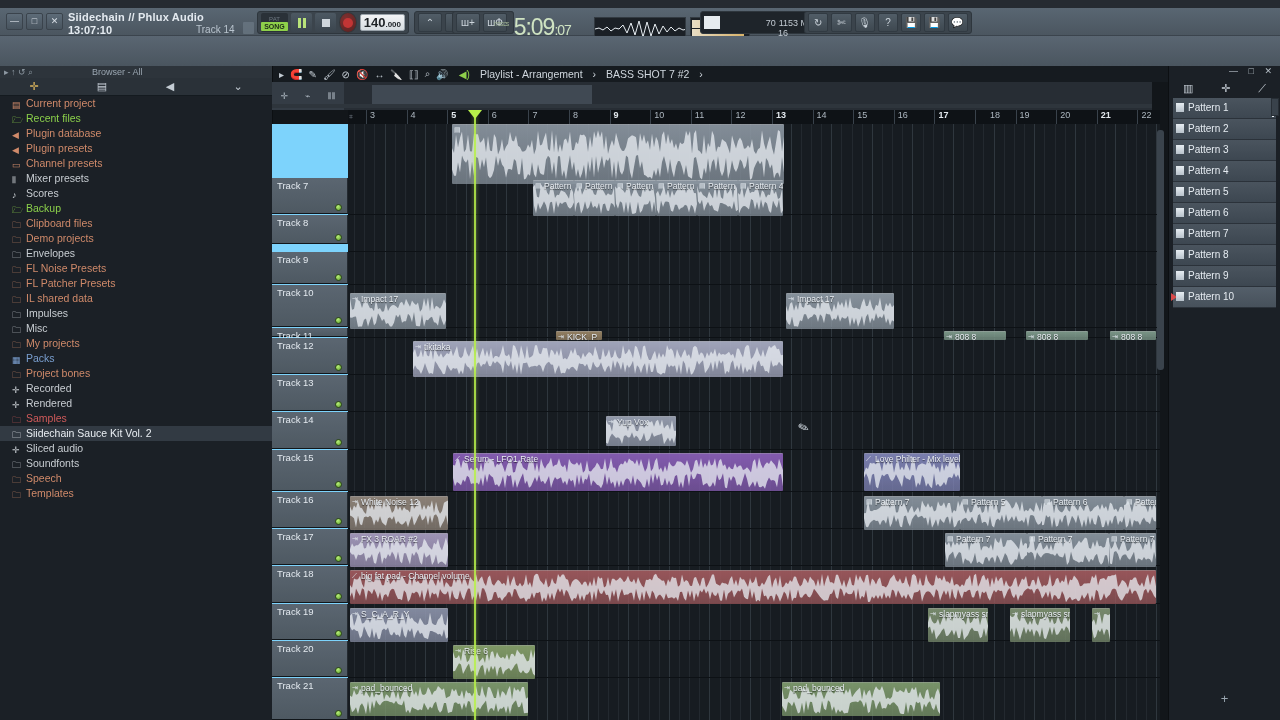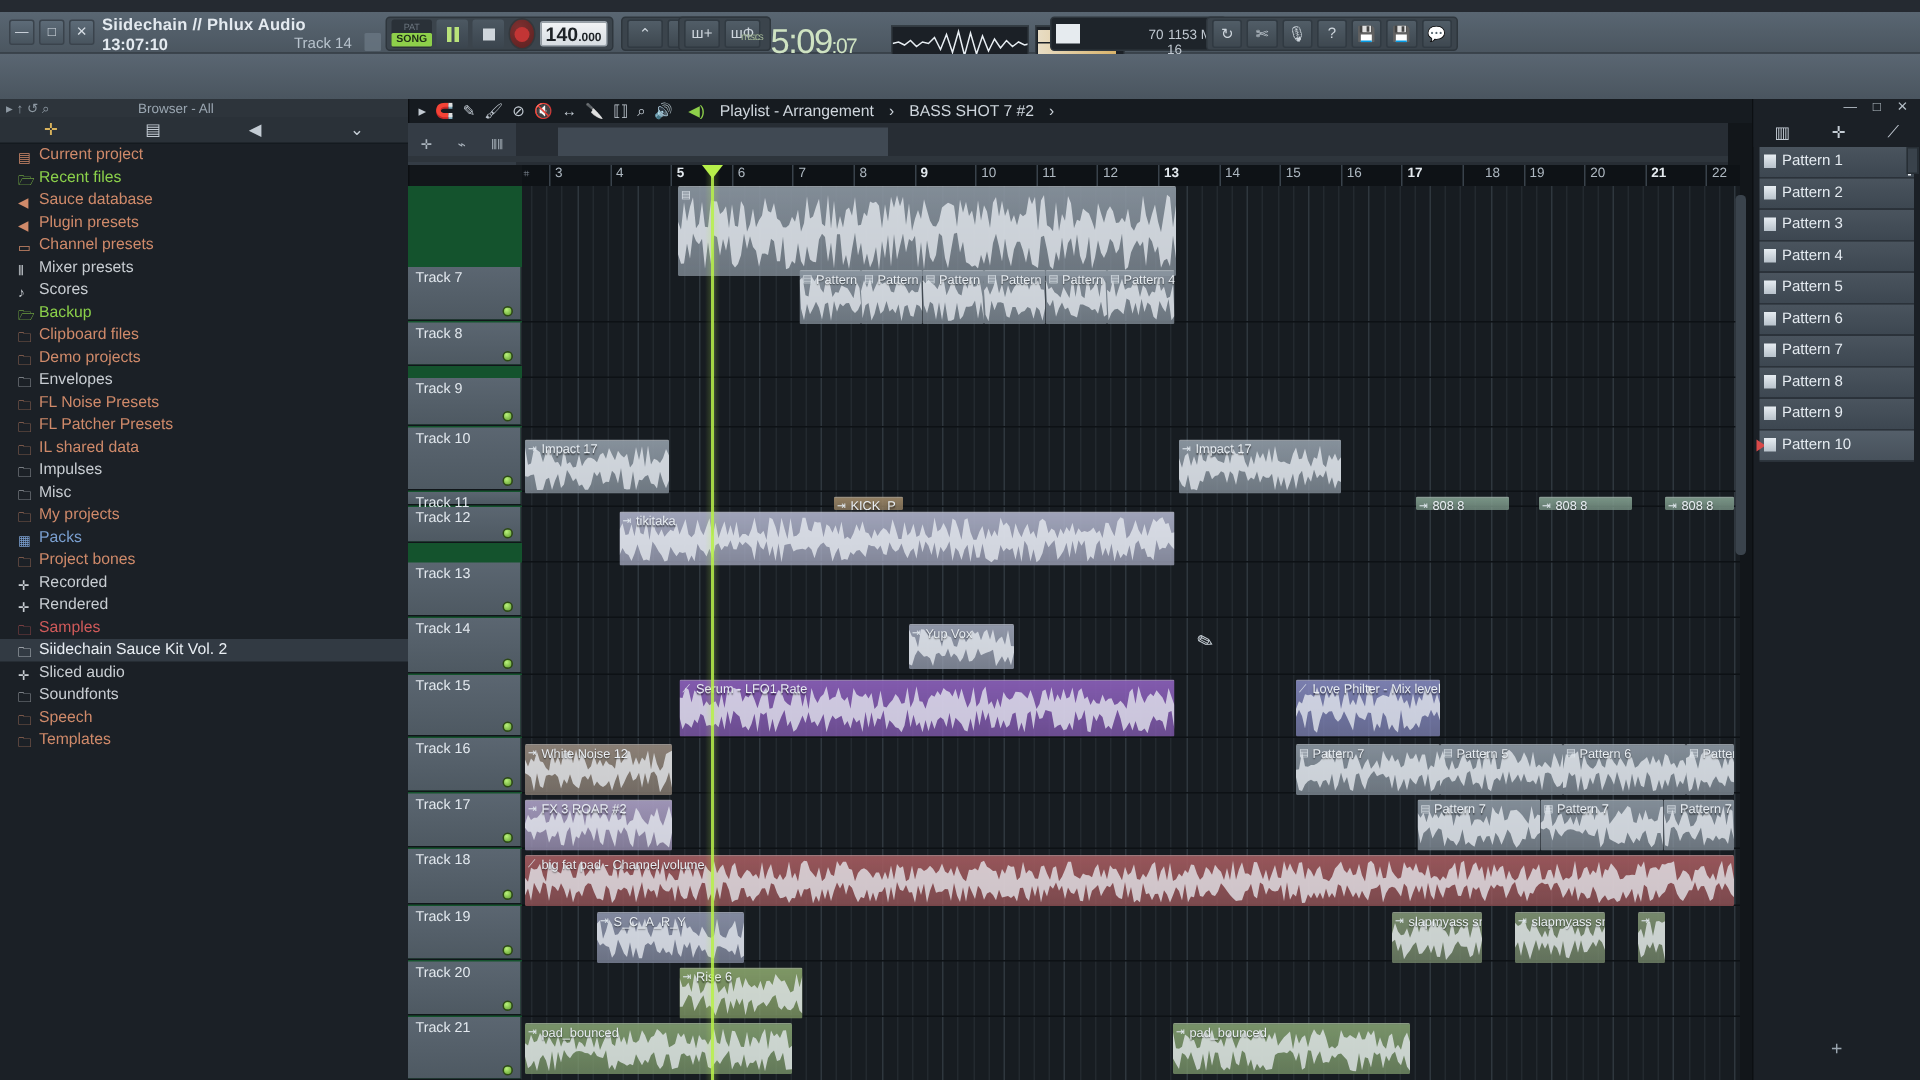--- a/index.html
+++ b/index.html
@@ -108,21 +108,21 @@
   .ov-left { position:absolute; left:0; top:0; width:72px; height:28px; background:#343c45;
       display:flex; align-items:center; justify-content:space-around; color:#aab4bd; font-size:9px;}
   .ov-mini { position:absolute; left:100px; top:3px; width:220px; height:22px; background:#454f59; opacity:.85;}
   .ov-track { position:absolute; left:0; top:22px; width:880px; height:4px; background:#2e353c;}
 
   .ruler { position:absolute; left:348px; top:110px; width:812px; height:14px; background:#0e1216;}
   .rtick { position:absolute; top:0; font-size:9px; color:#aeb8c1; }
   .rtick.maj { color:#e3e9ee; font-weight:bold;}
   .rline { position:absolute; top:0; width:1px; height:14px; background:#39424b;}
 
-  .tracknames { position:absolute; left:272px; top:124px; width:76px; height:596px; background:#14532d;padding-left:14px;}
+  .tracknames { position:absolute; left:272px; top:124px; width:76px; height:596px; background:#7dd3fc;padding-left:14px;}
   .trk { position:absolute; left:0; width:76px; background:linear-gradient(#5b6671,#4e5962);
       border-bottom:1px solid #11161a; border-right:1px solid #242a30;}
   .trk .tname { position:absolute; left:5px; top:2px; font-size:9.5px; color:#e3e9ef;}
   .trk .led { position:absolute; right:5px; bottom:2px; width:7px;height:7px;border-radius:50%;
       background:radial-gradient(circle at 35% 30%,#b9f27a,#5e9c2c); border:1px solid #2d4a15;}
 
   .grid { position:absolute; left:348px; top:124px; width:812px; height:596px; background:#171c21; overflow:hidden;}
   .gline { position:absolute; top:0; width:1px; height:596px; background:#23292f;}
   .gline.bar { background:#2f373e;}
   .rowline { position:absolute; left:0; width:812px; height:1px; background:#0d1115;}
@@ -295,21 +295,21 @@
     </div>
     <div class="browser-tabs">
       <div class="bt" style="color:#d8b25c;">✛</div>
       <div class="bt">▤</div>
       <div class="bt">◀</div>
       <div class="bt">⌄</div>
     </div>
     <div id="browser-list">
         <div class="bitem" style="color: rgb(208, 138, 106);"><span class="bico" style="color: rgb(208, 138, 106);">▤</span><span class="lbl">Current project</span></div>
         <div class="bitem" style="color: rgb(139, 208, 74);"><span class="bico" style="color: rgb(139, 208, 74);">🗁</span><span class="lbl">Recent files</span></div>
-        <div class="bitem" style="color: rgb(208, 138, 106);"><span class="bico" style="color: rgb(208, 138, 106);">◀</span><span class="lbl">Sauce database</span></div>
+        <div class="bitem" style="color: rgb(208, 138, 106);"><span class="bico" style="color: rgb(208, 138, 106);">◀</span><span class="lbl">Plugin database</span></div>
         <div class="bitem" style="color: rgb(208, 138, 106);"><span class="bico" style="color: rgb(208, 138, 106);">◀</span><span class="lbl">Plugin presets</span></div>
         <div class="bitem" style="color: rgb(208, 138, 106);"><span class="bico" style="color: rgb(208, 138, 106);">▭</span><span class="lbl">Channel presets</span></div>
         <div class="bitem" style="color: rgb(200, 205, 210);"><span class="bico" style="color: rgb(200, 205, 210);">⦀</span><span class="lbl">Mixer presets</span></div>
         <div class="bitem" style="color: rgb(200, 205, 210);"><span class="bico" style="color: rgb(200, 205, 210);">♪</span><span class="lbl">Scores</span></div>
         <div class="bitem" style="color: rgb(139, 208, 74);"><span class="bico" style="color: rgb(139, 208, 74);">🗁</span><span class="lbl">Backup</span></div>
         <div class="bitem" style="color: rgb(208, 138, 106);"><span class="bico" style="color: rgb(208, 138, 106);">🗀</span><span class="lbl">Clipboard files</span></div>
         <div class="bitem" style="color: rgb(208, 138, 106);"><span class="bico" style="color: rgb(208, 138, 106);">🗀</span><span class="lbl">Demo projects</span></div>
         <div class="bitem" style="color: rgb(200, 205, 210);"><span class="bico" style="color: rgb(200, 205, 210);">🗀</span><span class="lbl">Envelopes</span></div>
         <div class="bitem" style="color: rgb(208, 138, 106);"><span class="bico" style="color: rgb(208, 138, 106);">🗀</span><span class="lbl">FL Noise Presets</span></div>
         <div class="bitem" style="color: rgb(208, 138, 106);"><span class="bico" style="color: rgb(208, 138, 106);">🗀</span><span class="lbl">FL Patcher Presets</span></div>
@@ -418,21 +418,21 @@
         <div class="tname">Track 9</div>
         <div class="led"></div>
       </div>
       <div class="trk" style="top: 161px; height: 42px;">
         <div class="tname">Track 10</div>
         <div class="led"></div>
       </div>
       <div class="trk" style="top: 204px; height: 9px;">
         <div class="tname">Track 11</div>
       </div>
-      <div class="trk" style="top: 214px; height: 24px;">
+      <div class="trk" style="top: 214px; height: 36px;">
         <div class="tname">Track 12</div>
         <div class="led"></div>
       </div>
       <div class="trk" style="top: 251px; height: 36px;">
         <div class="tname">Track 13</div>
         <div class="led"></div>
       </div>
       <div class="trk" style="top: 288px; height: 37px;">
         <div class="tname">Track 14</div>
         <div class="led"></div>
@@ -627,21 +627,21 @@
         </svg><span class="ci">▤</span><span class="cl" style="left: 11px;">Pattern 7</span></div>
       <div class="clip" style="left: 679px; top: 409px; width: 82px; height: 34px; background: linear-gradient(rgba(138, 149, 160, 0.933), rgba(138, 149, 160, 0.733)); border-top: 1px solid rgba(255, 255, 255, 0.25);"><svg width="82" height="34">
           <polygon points="0,14.629365740740742 2,13.033088477366256 4,2.97826183127572 6,2.7556265432098765 8,16.904812242798354 10,14.001004115226337 12,9.161609567901234 14,8.512924897119342 16,15.53680195473251 18,13.617314814814815 20,10.46742644032922 22,15.915655349794239 24,10.172742283950615 26,16.818316872427985 28,9.187564300411523 30,7.157891975308642 32,7.335596193415638 34,3.6825288065843633 36,12.902763888888888 38,4.629264403292181 40,7.7305488683127574 42,7.177358024691358 44,2.7493215020576134 46,15.381624485596708 48,12.59167438271605 50,10.025767489711935 52,6.405755658436213 54,8.915712962962964 56,6.228602366255144 58,3.4129423868312756 60,4.479473765432099 62,13.967826131687243 64,14.733184670781894 66,7.612956790123457 68,13.01343878600823 70,5.856482510288066 72,12.366162037037038 74,11.695440329218108 76,13.672835905349794 78,12.78908950617284 80,4.063830761316872 82,3.6722448559670795 82,31.068260802469137 80,21.271389917695473 78,21.25529063786008 76,28.595888888888886 74,30.82022170781893 72,27.619770576131685 70,19.74379475308642 68,21.692664609053498 66,26.811194958847736 64,24.74197839506173 62,28.398718621399176 60,24.779563786008232 58,20.980439814814815 56,28.328383744855966 54,27.47487705761317 52,28.68917901234568 50,27.43165997942387 48,26.567134773662552 46,25.25819598765432 44,17.37854732510288 42,28.00633693415638 40,30.91749074074074 38,18.399045781893005 36,23.46248353909465 34,23.05706327160494 32,22.163155349794238 30,18.885574588477365 28,21.906913580246915 26,20.340876028806584 24,20.225610082304527 22,19.13704166666667 20,18.88220781893004 18,19.15259002057613 16,20.6974475308642 14,23.73715072016461 12,21.61651440329218 10,18.258131172839505 8,26.57570473251029 6,19.287383230452676 4,17.769092592592592 2,19.06786985596708 0,18.115196502057614" fill="#e9eef3" opacity="0.75"></polygon>
         </svg><span class="ci">▤</span><span class="cl" style="left: 11px;">Pattern 7</span></div>
       <div class="clip" style="left: 761px; top: 409px; width: 47px; height: 34px; background: linear-gradient(rgba(138, 149, 160, 0.933), rgba(138, 149, 160, 0.733)); border-top: 1px solid rgba(255, 255, 255, 0.25);"><svg width="47" height="34">
           <polygon points="0,7.227798353909465 2,14.934823559670782 4,12.376262345679013 6,5.678411008230453 8,12.603121399176954 10,16.53446759259259 12,10.905412551440328 14,5.544474794238683 16,9.222395061728395 18,16.958802983539094 20,16.368883744855967 22,13.05004475308642 24,3.608582304526749 26,10.566348251028806 28,7.787416666666667 30,7.744750514403291 32,10.7468683127572 34,16.044510802469137 36,9.137307613168725 38,10.960443930041151 40,3.3113271604938284 42,16.116253600823047 44,5.257075102880659 46,6.477865740740741 47,25.548411522633746 45,17.75323816872428 43,28.685873456790123 41,25.24668775720165 39,24.58049588477366 37,25.849890432098764 35,22.928575102880657 33,26.614698045267488 31,24.964185185185183 29,24.54407355967078 27,29.805844650205763 25,17.698757716049382 23,21.763183127572017 21,25.823935699588475 19,24.283608024691357 17,20.53590380658436 15,20.61897119341564 13,22.10873611111111 11,26.812235596707815 9,20.140951131687242 7,17.124141975308643 5,17.982178497942385 3,30.33987551440329 1,29.55982561728395" fill="#e9eef3" opacity="0.75"></polygon>
         </svg><span class="ci">▤</span><span class="cl" style="left: 11px;">Pattern 7</span></div>
       <div class="clip" style="left: 2px; top: 446px; width: 806px; height: 34px; background: linear-gradient(rgba(160, 90, 94, 0.933), rgba(160, 90, 94, 0.733)); border-top: 1px solid rgba(255, 255, 255, 0.25);"><svg width="806" height="34">
           <polygon points="0,14.10623096707819 2,16.83655864197531 4,7.494262860082305 6,8.601195473251028 8,8.301430555555555 10,4.787931069958848 12,12.649215534979424 14,16.856024691358023 16,2.907988168724282 18,6.0202911522633755 20,7.990341049382717 22,10.1844341563786 24,11.324422325102882 26,4.314379629629631 28,6.387269032921811 30,8.331609053497942 32,14.158140432098765 34,14.12649279835391 36,5.371851337448561 38,3.011623456790126 40,13.172105452674899 42,10.775149176954733 44,7.764828703703705 46,11.854106995884774 48,4.311502572016462 50,8.187756172839507 52,4.222497427983539 54,8.590911522633746 56,12.610405864197531 58,12.887276748971193 60,3.383376028806582 62,15.082777777777778 64,3.3384449588477363 66,11.298896090534981 68,9.654871913580248 70,12.46600205761317 72,12.107471707818931 74,4.6566882716049385 76,5.759948045267491 78,14.139102880658436 80,8.418226851851852 82,5.830282921810699 84,11.443789609053498 86,14.989487654320987 88,6.727006687242799 90,12.351531893004115 92,4.140470679012346 94,16.780119341563786 96,10.912329732510289 98,12.761175925925926 100,15.759620884773662 102,15.456183127572016 104,6.341603395061728 106,11.995511316872427 108,5.753092078189301 110,7.491753086419754 112,13.817790637860082 114,4.413056584362142 116,10.261625 118,15.276458847736626 120,5.486076646090536 122,8.70121913580247 124,10.421515946502058 126,3.022152263374487 128,11.14053549382716 130,7.58296193415638 132,5.351283436213992 134,11.629574074074075 136,15.090796810699588 138,6.523470164609053 140,4.218334876543212 142,12.715020576131689 144,14.86871244855967 146,11.516817901234568 148,8.785633230452676 150,10.157010288065845 152,13.295023148148148 154,11.632634773662552 156,14.998363683127572 158,3.60295061728395 160,15.306025205761317 162,9.162772633744858 164,5.050600308641975 166,13.85580452674897 168,15.260237139917695 170,11.687972222222221 172,15.611972736625514 174,13.06075720164609 176,3.2850663580246913 178,14.624529835390947 180,10.89433281893004 182,16.731882716049384 184,4.943475823045267 186,2.8109639917695475 188,3.2384212962962966 190,9.178810699588478 192,11.420650720164609 194,13.974682098765431 196,7.100534465020576 198,16.493393004115227 200,14.43066512345679 202,7.038647119341565 204,12.079190843621399 206,12.936370370370371 208,3.0431486625514417 210,6.508044238683128 212,3.5417978395061738 214,3.444039094650206 216,8.10995318930041 218,8.856947530864199 220,16.57131841563786 222,10.934917695473251 224,8.651819444444444 226,7.914986625514404 228,9.032937757201646 230,11.256413580246914 232,14.365043724279836 234,10.734013374485595 236,10.720729938271607 238,15.691489711934157 240,10.088144547325104 242,15.374768518518518 244,5.944324588477368 246,15.425331275720165 248,4.988529320987654 250,7.733548353909464 252,6.5155735596707824 254,16.452012345679012 256,15.109161008230453 258,5.968871399176956 260,15.255217592592592 262,7.8411625514403305 264,7.835224794238682 266,9.728145061728396 268,8.539552983539096 270,6.164633744855967 272,8.20079475308642 274,11.254332304526748 276,9.287098251028807 278,4.723166666666666 280,10.035500514403292 282,11.252618312757203 284,7.6252608024691355 286,13.213057613168726 288,6.1111939300411535 290,10.957077160493828 292,14.837003600823046 294,16.47282510288066 296,8.76861574074074 298,8.957338477366255 300,7.82751183127572 302,9.389876543209876 304,3.9040622427983553 306,2.785254115226337 308,6.870859567901235 310,8.007174897119341 312,9.676051954732511 314,9.541564814814816 316,15.316676440329218 318,8.269905349794238 320,11.451992283950617 322,5.602566872427984 324,6.896814300411522 326,6.652141975308643 328,15.754846193415638 330,13.886778806584363 332,3.47201388888889 334,11.26351440329218 336,9.009798868312757 338,10.24160802469136 340,14.738571502057614 342,14.875874485596707 344,6.730924382716049 346,5.950017489711934 348,11.255005658436215 350,15.549962962962963 352,7.507852366255145 354,6.477192386831277 356,16.4687237654321 358,13.462076131687244 360,8.872434670781892 362,3.537206790123456 364,3.582688786008232 366,12.490732510288066 368,13.645412037037037 370,14.759690329218106 372,11.382085905349793 374,12.28333950617284 376,12.483080761316872 378,13.876494855967078 380,7.7809891975308645 382,5.082860082304526 384,14.023959362139918 386,8.468361111111113 388,15.16902829218107 390,5.874479423868314 392,8.395455246913581 394,8.231585390946503 396,12.038055041152264 398,15.892271604938271 400,6.880531378600823 402,12.284686213991769 404,10.728810185185186 406,5.1658662551440315 408,14.944372942386831 410,15.51507098765432 412,11.417590020576132 414,14.06711522633745 416,10.02105401234568 418,5.405702674897119 420,3.7029130658436227 422,16.85675925925926 424,9.740204218106996 426,6.46176646090535 428,15.792186728395063 430,4.191094650205761 432,16.393675411522633 434,15.157336419753086 436,11.368373971193417 438,13.268639917695474 440,9.002208333333336 442,11.04204218106996 444,5.4166599794238675 446,5.656802469135805 448,11.54209927983539 450,15.447735596707819 452,13.451118827160494 454,6.918545267489712 456,8.851866769547325 458,12.155157407407408 460,5.5013801440329235 462,8.239053497942388 464,10.098918209876544 466,15.620603909465022 468,7.659295781893004 470,15.612401234567901 472,2.766216563786008 474,15.442593621399176 476,8.465606481481482 478,3.8282181069958856 480,11.358947016460906 482,11.268533950617284 484,12.856608539094651 486,3.7383559670781903 488,3.7911836419753104 490,9.621387860082304 492,15.190820473251028 494,8.643555555555556 496,16.732556069958846 498,11.206340534979425 500,5.595649691358025 502,13.96011316872428 504,14.394916152263374 506,2.977466049382718 508,9.634059156378601 510,4.526547325102882 512,9.119004629629629 514,12.08439403292181 516,4.211234053497945 518,3.7902654320987654 520,15.36111779835391 522,7.4989763374485605 524,9.601248456790124 526,13.514230452674898 528,8.439774176954732 530,6.321953703703704 532,14.873731995884773 534,15.363627572016462 536,16.562381172839505 538,13.489622427983539 540,8.040536522633746 542,5.81253086419753 544,3.4119017489711947 546,9.080501028806584 548,10.962402777777779 550,7.250569958847738 552,12.533521090534979 554,11.781996913580247 556,4.775627057613169 558,12.44959670781893 560,16.601313271604937 562,4.31707304526749 564,2.8787278806584364 566,5.190351851851851 568,14.2049079218107 570,6.430914609053497 572,14.439112654320988 574,14.209131687242799 576,2.876156893004115 578,9.837595679012345 580,12.659744341563787 582,14.824454732510288 584,13.995800925925927 586,3.6067458847736624 588,7.765808127572017 590,6.683728395061728 592,9.660136316872428 594,4.310217078189302 596,10.511378086419754 598,10.589915637860082 600,12.78768158436214 602,5.248750000000001 604,14.726083847736625 606,12.968201646090534 608,13.50584413580247 610,16.118640946502058 612,13.181777263374485 614,15.05266049382716 616,8.81758693415638 618,7.478408436213991 620,3.939199074074075 622,15.432921810699588 624,4.188095164609052 626,2.775459876543211 628,15.734645576131687 630,11.64083744855967 632,5.611442901234568 634,3.772758230452675 636,9.606635288065846 638,6.497148148148149 640,16.43725977366255 642,6.415488683127572 644,13.76257561728395 646,4.938150205761316 648,10.397397633744855 650,7.1777253086419766 652,6.165429526748971 654,15.602362139917695 656,9.352597222222222 658,14.169097736625515 660,16.080382201646092 662,14.337191358024691 664,8.719154835390947 666,5.881457818930041 668,16.18150771604938 670,12.425600823045267 672,7.615588991769547 674,8.935546296296296 676,5.058435699588477 678,15.332775720164609 680,15.209307098765432 682,9.227659465020576 684,8.803018004115225 686,14.77279012345679 688,4.703272119341564 690,10.6363158436214 692,15.95599537037037 694,14.09527366255144 696,14.882669238683128 698,12.808922839506174 700,2.893664094650209 702,15.59207818930041 704,13.661572530864198 706,7.98844341563786 708,6.81454269547325 710,12.563944444444445 712,9.149611625514403 714,11.160062757201647 716,3.5660385802469143 718,14.707168724279835 720,8.398638374485596 722,9.277854938271606 724,4.431114711934159 726,6.860269547325103 728,9.469393518518519 730,15.211449588477366 732,14.874956275720164 734,12.470654320987656 736,12.538173353909464 738,12.212698559670782 740,12.331637345679013 742,4.741286008230453 744,7.203496399176956 746,3.102342592592594 748,14.430787551440329 750,8.177349794238683 752,7.392770061728395 754,7.096677983539095 756,9.184258744855967 758,4.972919753086421 760,5.348957304526749 762,4.274223251028806 764,4.172791666666667 766,3.237625514403291 768,16.0572433127572 770,13.322385802469135 772,9.092682613168725 774,10.023318930041153 776,12.191702160493827 778,16.964128600823045 780,8.78245010288066 782,9.110740740740741 784,6.621963477366258 786,6.3846368312757225 788,12.409501543209878 790,14.956187242798354 792,11.159879115226339 794,16.137984567901235 796,7.4567998971193425 798,2.8781769547325116 800,14.346189814814814 802,6.733801440329218 804,4.14953034979424 806,15.364117283950618 806,27.162808127572017 804,24.97606069958848 802,20.758233024691357 800,17.903028806584363 798,22.44859619341564 796,17.69086111111111 794,19.716860596707818 792,28.21807613168724 790,29.66376697530864 788,24.274303497942388 786,19.67450051440329 784,19.78695061728395 782,23.245357510288066 780,17.047869341563786 778,22.570412037037038 776,22.580022633744857 774,26.288182613168722 772,29.6841512345679 770,28.228298868312756 768,24.785440329218105 766,18.518168209876542 764,17.58018621399177 762,18.489642489711933 760,23.582462962962964 758,25.145684670781893 756,27.630789094650204 754,22.26703549382716 752,28.314794238683128 750,29.598880144032922 748,20.521885802469136 746,18.757514917695474 744,30.343915637860082 742,24.297013888888888 740,30.983846707818927 738,21.535895576131686 736,25.26241975308642 734,28.103789609053496 732,23.40481995884774 730,29.36810339506173 728,30.347343621399176 726,27.62068878600823 724,28.284064814814815 722,29.384508744855967 720,25.85350205761317 718,27.96030401234568 716,31.16528497942387 714,24.053259773662553 712,20.06682098765432 710,27.359672325102878 708,28.16996193415638 706,24.83361574074074 704,23.917670781893005 702,29.87360853909465 700,19.65068827160494 698,26.78928034979424 696,20.834199588477365 694,24.748038580246913 692,27.644501028806584 690,21.28173508230453 688,17.515666666666668 686,18.153332818930043 684,22.88621502057613 682,18.183572530864197 680,18.54577572016461 678,17.31763940329218 676,18.421756172839505 674,20.49182973251029 672,24.806008230452676 670,24.18021759259259 668,29.94149485596708 666,22.741321502057612 664,27.128956790123457 662,24.284771090534978 660,17.073579218106996 658,18.937973765432098 656,23.75165843621399 654,28.032781378600824 652,19.837268518518517 650,20.012156893004114 648,18.728927983539094 646,21.496841049382716 644,19.01626646090535 642,23.67201903292181 640,29.86669135802469 638,26.713987139917695 636,20.25205452674897 634,22.336819444444444 632,20.49531893004115 630,28.699034465020574 628,19.137225308641973 626,20.590261831275722 624,26.402958847736627 622,26.217908950617286 620,18.6688158436214 618,19.31382767489712 616,20.96887037037037 614,20.680980967078188 612,27.661640946502057 610,23.620109567901235 608,18.29675720164609 606,28.83639866255144 604,25.841626543209877 602,17.466144547325104 600,28.788100823045266 598,19.303421296296296 596,24.139143004115226 594,19.18674742798354 592,24.235493827160493 590,29.98575257201646 588,20.262338477366256 586,18.027844135802468 584,26.675973251028807 582,23.684873971193415 580,20.91047222222222 578,20.159805041152264 576,21.12435390946502 574,24.55337808641975 572,30.66724794238683 570,18.53077829218107 568,20.62656172839506 566,21.30830195473251 564,21.85414711934156 562,29.360023148148148 560,26.592967078189297 558,22.764460390946503 556,28.143762345679015 554,23.9112433127572 552,27.211718106995882 550,22.927779320987653 548,19.213130658436214 546,26.865920267489713 544,19.662074074074074 542,18.44862911522634 540,27.677066872427982 538,24.29664660493827 536,27.567738683127573 534,21.315157921810698 532,28.501496913580247 530,23.96045936213992 528,28.010193415637858 526,23.946624999999997 524,27.856791152263373 522,25.152173353909465 520,30.86203086419753 518,30.92673405349794 516,18.691097736625515 514,26.63771450617284 512,24.840288065843623 510,28.85696656378601 508,17.223675925925924 506,29.827453189300414 504,18.759779835390948 502,22.84991512345679 500,23.27822942386831 498,22.90953755144033 496,20.906432098765432 494,25.422616769547325 492,18.696239711934158 490,17.343226851851853 488,27.930615226337448 486,26.34988631687243 484,18.11029938271605 482,22.472224794238684 480,23.260477366255145 478,29.157649691358024 476,29.277445473251028 474,29.6580128600823 472,27.875277777777775 470,25.736277263374486 468,22.93249279835391 466,20.21318364197531 464,17.798720164609055 462,23.31391718106996 460,26.40136728395062 458,25.69477417695473 456,22.47228600823045 454,23.829828703703704 452,26.81443930041152 450,26.35759927983539 448,18.44856790123457 446,27.107715534979423 444,26.63985699588477 442,30.48758487654321 440,18.244602880658437 438,29.2690591563786 436,23.056879629629627 434,20.45510133744856 432,25.915205761316873 430,30.666452160493826 428,25.409210905349795 426,22.528296810699587 424,30.706302469135803 422,24.77693158436214 420,25.05833230452675 418,29.126430555555558 416,24.508263374485598 414,25.175312242798356 412,17.596836419753085 410,30.553206275720164 408,28.829236625514405 406,30.627520061728394 404,20.301760288065843 402,27.6901054526749 400,17.04848148148148 398,28.263925411522635 396,27.707918724279835 394,25.649720679012347 392,17.549701646090536 390,20.55267644032922 388,19.541237654320987 386,22.66908899176955 384,26.45437860082305 382,18.953032407407406 380,21.01208744855967 378,22.803025205761315 376,29.835104938271606 374,18.528697016460907 372,29.828616255144034 370,29.57745524691358 368,21.16891769547325 366,24.92115174897119 364,24.13008333333333 362,20.602749485596707 360,28.310631687242797 358,19.442989197530864 356,22.780192386831274 354,17.38705606995885 352,21.46617283950617 350,19.371246399176954 348,26.66042489711934 346,21.869634259259257 344,30.605911522633743 342,19.24073816872428 340,26.603373456790123 338,19.594187757201645 336,29.63799588477366 334,27.337390432098765 332,20.846075102880658 330,20.96219804526749 328,30.021685185185184 326,26.031573559670782 324,27.72334465020576 322,26.326257716049383 320,26.820683127572018 318,27.311435699588476 316,22.201108024691358 314,29.163403806584363 312,25.676471193415637 310,23.59623611111111 308,24.72973559670782 306,28.768451131687243 304,22.181641975308644 302,19.469678497942386 300,28.257375514403293 298,23.90732561728395 296,19.333232510288067 294,30.093244341563782 292,20.443287037037038 290,30.270397633744857 288,25.946057613168726 286,17.7395262345679 284,29.671173868312756 282,21.765815329218107 280,21.746043209876543 278,23.48556121399177 276,23.502517489711934 274,24.132837962962963 272,17.663559670781893 270,22.826164094650206 268,30.84991049382716 266,18.15516923868313 264,25.686755144032922 262,19.287260802469135 260,30.910389917695476 258,23.75429063786008 256,23.95488888888889 254,19.039221707818932 252,22.978770576131687 250,22.24279475308642 248,17.051664609053496 246,29.310194958847738 244,20.100978395061727 242,30.897718621399175 240,20.13856378600823 238,23.479439814814814 236,23.687383744855968 234,29.97387705761317 232,24.048179012345678 230,29.930659979423865 228,21.92613477366255 226,27.75719598765432 224,27.017547325102882 222,30.50533693415638 220,26.27649074074074 218,20.898045781893003 216,18.82148353909465 214,25.55606327160494 212,17.52215534979424 210,21.384574588477367 208,17.265913580246913 206,22.839876028806586 204,29.864610082304527 202,21.636041666666667 200,28.521207818930044 198,21.65159002057613 196,30.3364475308642 194,26.23615072016461 192,31.25551440329218 190,20.757131172839507 188,21.934704732510287 186,21.786383230452675 184,27.408092592592595 182,21.566869855967077 180,27.754196502057614 178,27.679331790123456 176,31.08264609053498 174,26.548954218106996 172,27.5208487654321 170,27.87203343621399 168,24.120656378600824 166,18.60264351851852 164,17.885031893004115 162,26.419302983539094 160,21.154716049382717 158,21.35164146090535 156,25.11489403292181 154,26.84706635802469 152,29.941862139917696 150,26.15742952674897 148,27.349694444444445 146,21.045693930041153 144,21.216909465020574 142,28.612600308641973 140,29.17313683127572 138,30.523333847736623 136,22.305783950617283 134,17.434190843621398 132,17.18670267489712 130,28.65924537037037 128,20.33885596707819 126,29.99701594650206 124,25.062984567901232 122,29.55713220164609 120,17.784273662551442 118,17.467001543209875 116,22.4790195473251 114,29.338475823045265 112,26.101296296296297 110,19.334518004115225 108,27.76962242798354 106,28.355868827160492 104,26.073627572016463 102,19.027713477366255 100,30.18071913580247 98,20.086348251028806 96,23.342748971193416 94,23.245847222222224 92,21.60268004115226 90,18.10472890946502 88,27.781253086419753 86,22.29262294238683 84,23.54365329218107 82,21.176936728395063 80,28.10617695473251 78,17.049522119341564 76,23.662898148148148 74,30.7133420781893 72,18.8523353909465 70,26.90913734567901 68,21.7841183127572 66,20.622093106995884 64,22.585654320987654 62,21.548505658436213 60,28.30879526748971 58,30.922449074074073 56,21.676504115226336 54,19.302441872427984 52,29.30952160493827 50,28.11811368312757 48,28.1130329218107 46,23.696871913580246 44,18.26333436213992 42,17.85056841563786 40,20.0345 38,26.622166152263375 36,23.025048353909465 34,24.27240586419753 32,30.584609053497942 30,21.026472736625514 28,28.080589506172842 26,21.820663065843622 24,17.80484156378601 22,23.129050925925924 20,20.56032818930041 18,19.310154835390946 16,29.64779012345679 14,18.473604423868313 12,17.21241255144033 10,25.02680709876543 8,21.510491769547325 6,17.461614711934157 4,29.49610185185185 2,21.34099022633745 0,26.007761316872426" fill="#e9eef3" opacity="0.75"></polygon>
         </svg><span class="ci">⟋</span><span class="cl" style="left: 11px;">big fat pad - Channel volume</span></div>
-      <div class="clip" style="left: 2px; top: 484px; width: 98px; height: 34px; background: linear-gradient(rgba(138, 145, 168, 0.933), rgba(138, 145, 168, 0.733)); border-top: 1px solid rgba(255, 255, 255, 0.25); margin-left: 48px;"><svg width="98" height="34">
+      <div class="clip" style="left: 2px; top: 484px; width: 98px; height: 34px; background: linear-gradient(rgba(138, 145, 168, 0.933), rgba(138, 145, 168, 0.733)); border-top: 1px solid rgba(255, 255, 255, 0.25);"><svg width="98" height="34">
           <polygon points="0,6.7046635802469154 2,4.4582937242798355 4,16.892263374485598 6,11.523979938271605 8,3.999739711934156 10,7.321394547325102 12,14.393018518518518 14,13.887574588477367 16,10.873581275720165 18,9.361779320987655 20,13.891798353909465 22,7.318823559670783 24,4.760262345679012 26,12.342411008230453 28,4.987121399176955 30,8.918467592592593 32,3.2894125514403267 34,12.208474794238684 36,15.886395061728395 38,9.342802983539096 40,8.752883744855968 42,5.43404475308642 44,10.27258230452675 46,2.9503482510288066 48,14.451416666666667 50,14.408750514403293 52,3.130868312757201 54,8.428510802469136 56,15.801307613168724 58,3.3444439300411517 60,9.975327160493826 62,8.500253600823045 64,11.921075102880659 66,13.14186574074074 68,15.115588477366256 70,8.63076183127572 72,11.978126543209877 74,15.417312242798355 76,16.083504115226336 78,14.814109567901234 80,3.455424897119343 82,14.04930195473251 84,15.699814814814815 86,16.11992644032922 88,10.858155349794238 90,8.685242283950616 92,4.620816872427984 94,14.840064300411523 96,16.38039197530864 98,5.848096193415637 98,28.23497119341564 96,29.724736111111113 94,20.14823559670782 92,27.75695113168724 90,24.74014197530864 88,25.598178497942385 86,23.67587551440329 84,22.89582561728395 82,21.891732510288065 80,21.941744341563783 78,30.141787037037037 76,29.258897633744855 74,28.504557613168725 72,23.8680262345679 70,25.089673868312758 68,20.754315329218105 66,24.30454320987654 64,29.614061213991768 62,18.921017489711936 60,23.12133796296296 58,20.222059670781892 56,28.954664094650205 54,26.26841049382716 52,17.143669238683128 50,28.245255144032924 48,25.415760802469137 46,26.328889917695474 44,22.742790637860082 42,26.51338888888889 40,25.16772170781893 38,18.39727057613169 36,21.23129475308642 34,19.6101646090535 32,21.158694958847736 30,29.799478395061726 28,29.886218621399173 26,22.69706378600823 24,29.607939814814813 22,19.105883744855966 20,28.962377057613168 18,26.60667901234568 16,21.779159979423866 14,17.344634773662552 12,26.745695987654322 10,29.57604732510288 8,22.353836934156377 6,21.694990740740742 4,19.886545781893005 2,21.37998353909465 0,17.40456327160494" fill="#e9eef3" opacity="0.75"></polygon>
         </svg><span class="ci">⇥</span><span class="cl" style="left: 11px;">S_C_A_R_Y</span></div>
       <div class="clip" style="left: 580px; top: 484px; width: 60px; height: 34px; background: linear-gradient(rgba(125, 144, 113, 0.933), rgba(125, 144, 113, 0.733)); border-top: 1px solid rgba(255, 255, 255, 0.25);"><svg width="60" height="34">
           <polygon points="0,13.583096193415638 2,6.3600288065843635 4,12.01026388888889 6,14.446764403292182 8,13.978048868312758 10,9.854858024691358 12,16.136821502057614 14,10.919124485596708 16,4.55917438271605 18,12.703267489711934 20,5.513255658436213 22,4.453212962962963 24,12.476102366255144 26,6.090442386831276 28,3.5869737654320986 30,9.505326131687244 32,6.700684670781893 34,10.290456790123457 36,12.120938786008232 38,15.673982510288067 40,4.333662037037037 42,14.372940329218107 44,12.780335905349794 46,8.326589506172839 48,10.311330761316874 50,6.349744855967078 52,16.319239197530866 54,8.266110082304527 56,4.712209362139918 58,8.081611111111112 60,16.56727829218107 60,17.802270576131686 58,27.776294753086418 56,19.0151646090535 54,27.703694958847734 52,29.204478395061727 50,22.151218621399174 48,22.10206378600823 46,21.872939814814814 44,18.510883744855967 42,21.227377057613168 40,26.01167901234568 38,28.324159979423868 36,31.02963477366255 34,19.010695987654323 32,28.981047325102878 30,28.898836934156378 28,21.09999074074074 26,26.431545781893004 24,20.78498353909465 22,23.949563271604937 20,26.625655349794236 18,26.918074588477367 16,19.229413580246913 14,21.233376028806585 12,24.688110082304526 10,27.169541666666667 8,30.48470781893004 6,20.045090020576133 4,25.159947530864194 2,17.489650720164608 0,18.93901440329218" fill="#e9eef3" opacity="0.75"></polygon>
         </svg><span class="ci">⇥</span><span class="cl" style="left: 11px;">slapmyass snare</span></div>
       <div class="clip" style="left: 662px; top: 484px; width: 60px; height: 34px; background: linear-gradient(rgba(125, 144, 113, 0.933), rgba(125, 144, 113, 0.733)); border-top: 1px solid rgba(255, 255, 255, 0.25);"><svg width="60" height="34">
           <polygon points="0,6.181528806584362 2,8.261763888888888 4,7.128264403292182 6,3.089548868312759 8,9.676358024691357 10,12.388321502057615 12,3.6006244855967093 14,7.95067438271605 16,12.524767489711934 18,16.044755658436213 20,11.414712962962962 22,15.867602366255143 24,5.911942386831276 26,14.1184737654321 28,16.46682613168724 30,10.092184670781894 32,10.111956790123457 34,8.37243878600823 36,8.355482510288066 38,7.7251620370370375 40,14.194440329218107 42,9.031835905349794 44,15.28808950617284 46,13.702830761316873 48,6.171244855967078 50,12.570739197530864 52,15.227610082304526 54,8.103709362139918 56,7.9031111111111105 58,12.818778292181069 60,8.879229423868312 60,24.384794753086418 58,19.1936646090535 56,17.172194958847737 54,22.242978395061726 52,18.759718621399177 50,22.28056378600823 48,25.621439814814813 46,25.829383744855967 44,17.835877057613168 42,26.19017901234568 40,17.792659979423867 38,24.068134773662553 36,29.899195987654323 34,29.159547325102878 32,18.367336934156377 30,28.41849074074074 28,23.040045781893003 26,20.96348353909465 24,27.698063271604937 22,19.66415534979424 20,23.526574588477366 18,19.407913580246912 16,24.98187602880658 14,17.726610082304525 12,23.778041666666667 10,30.66320781893004 8,23.793590020576133 6,18.198447530864197 4,28.37815072016461 2,19.11751440329218 0,22.899131172839507" fill="#e9eef3" opacity="0.75"></polygon>
         </svg><span class="ci">⇥</span><span class="cl" style="left: 11px;">slapmyass snare</span></div>
       <div class="clip" style="left: 744px; top: 484px; width: 18px; height: 34px; background: linear-gradient(rgba(125, 144, 113, 0.933), rgba(125, 144, 113, 0.733)); border-top: 1px solid rgba(255, 255, 255, 0.25);"><svg width="18" height="34">
           <polygon points="0,13.059961419753087 2,10.163498971193416 4,16.526264917695475 6,6.012333333333334 8,5.3746671810699596 10,14.921784979423869 12,5.344427469135802 14,4.982224279835391 16,6.210360596707821 18,5.106243827160494 18,30.963829732510288 16,20.998008230452676 14,20.37221759259259 12,26.13349485596708 10,18.933321502057613 8,23.320956790123457 6,20.47677109053498 4,27.545579218106994 2,29.4099737654321 0,19.94365843621399" fill="#e9eef3" opacity="0.75"></polygon>

